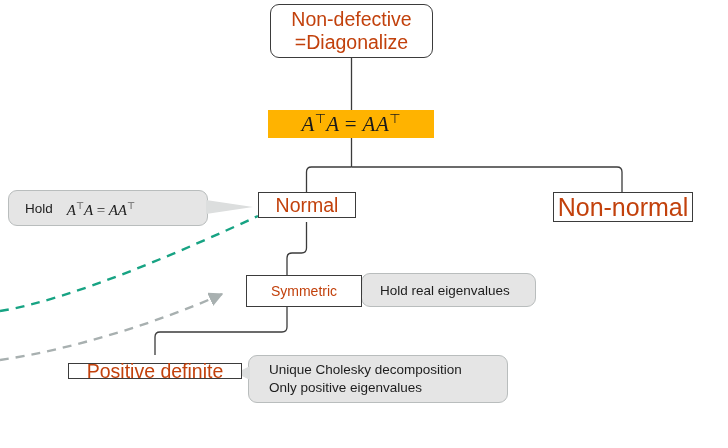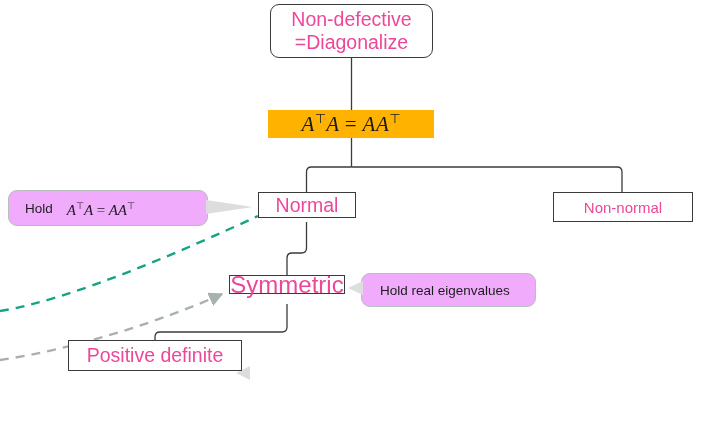--- a/index.html
+++ b/index.html
@@ -26,51 +26,51 @@
   
   .node {
     position: absolute;
     box-sizing: border-box;
     background: #ffffff;
     border: 1.3px solid #3b3b3b;
     display: flex;
     align-items: center;
     justify-content: center;
     text-align: center;
-    color: #ec4899;
+    color: #c2410c;
     font-family: "Liberation Sans", sans-serif;
     z-index: 3;
   }
   .node-rounded { border-radius: 9px; }
 
   #node-nondefective {
     left: 270px; top: 4px;
     width: 163px; height: 54px;
     font-size: 19.5px;
     line-height: 23px;
     white-space: pre-line;
   }
   #node-normal {
     left: 258px; top: 192px;
     width: 98px; height: 26px;
     font-size: 19.5px;
   }
   #node-nonnormal {
     left: 553px; top: 192px;
     width: 140px; height: 30px;
-    font-size: 15px;
+    font-size: 25px;
   }
   #node-symmetric {
-    left: 229px; top: 275px;
-    width: 116px; height: 19px;
-    font-size: 24px;
+    left: 246px; top: 275px;
+    width: 116px; height: 32px;
+    font-size: 14px;
   }
   #node-posdef {
-    left: 68px; top: 340px;
-    width: 174px; height: 31px;
+    left: 68px; top: 363px;
+    width: 174px; height: 16px;
     font-size: 19.5px;
   }
 
   
   #formula-highlight {
     position: absolute;
     left: 268px; top: 110px;
     width: 166px; height: 28px;
     background: #FFB300;
     display: flex;
@@ -90,21 +90,21 @@
     font-size: 0.62em;
     vertical-align: super;
     letter-spacing: 0;
   }
   .mathop { font-style: normal; }
 
   
   .bubble {
     position: absolute;
     box-sizing: border-box;
-    background: #f0abfc;
+    background: #e5e5e5;
     border: 1px solid #B9BDBD;
     border-radius: 9px;
     display: flex;
     align-items: center;
     color: #1d1d1d;
     font-family: "Liberation Sans", sans-serif;
     font-size: 13.5px;
     line-height: 17px;
     z-index: 2;
   }
@@ -201,15 +201,17 @@
 
   <div class="bubble" id="bubble-hold">
     <span>Hold</span>
     <span class="mathexpr"><span>A</span><span class="sup-t">⊤</span><span>A</span> <span class="mathop">=</span> <span>A</span><span>A</span><span class="sup-t">⊤</span></span>
   </div>
   <div class="bubble-tail" id="tail-hold"></div>
 
   <div class="bubble" id="bubble-symmetric">Hold real eigenvalues</div>
   <div class="bubble-tail" id="tail-symmetric"></div>
 
+  <div class="bubble" id="bubble-posdef">Unique Cholesky decomposition
+Only positive eigenvalues</div>
   <div class="bubble-tail" id="tail-posdef"></div>
 
 </div>
 
 </body></html>

